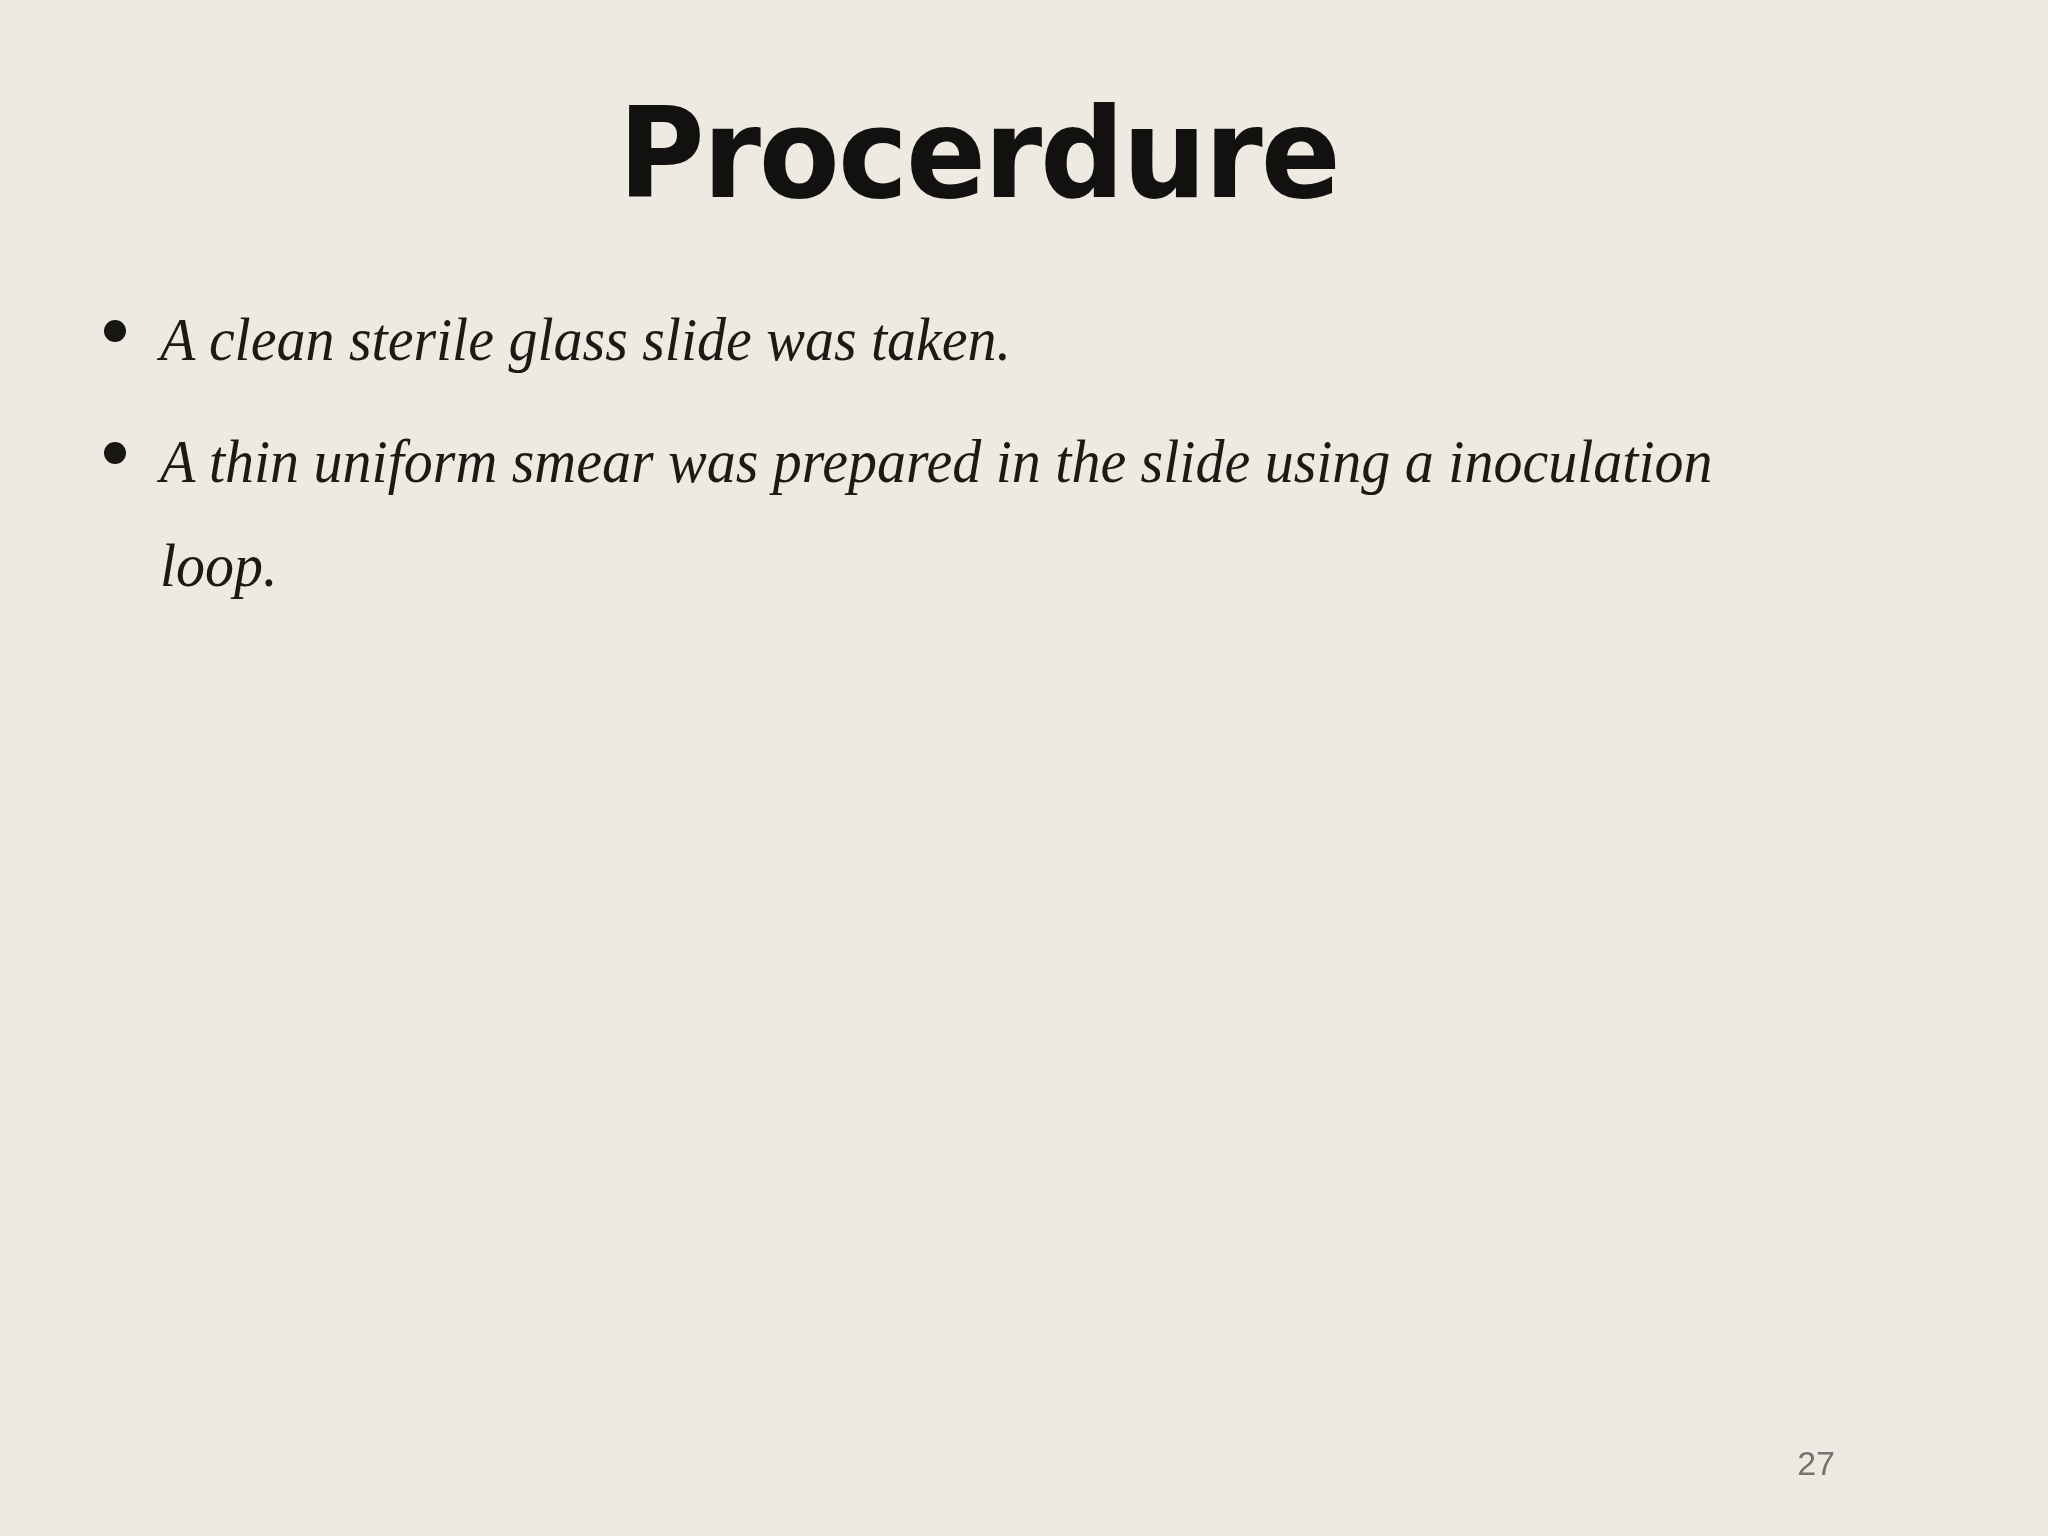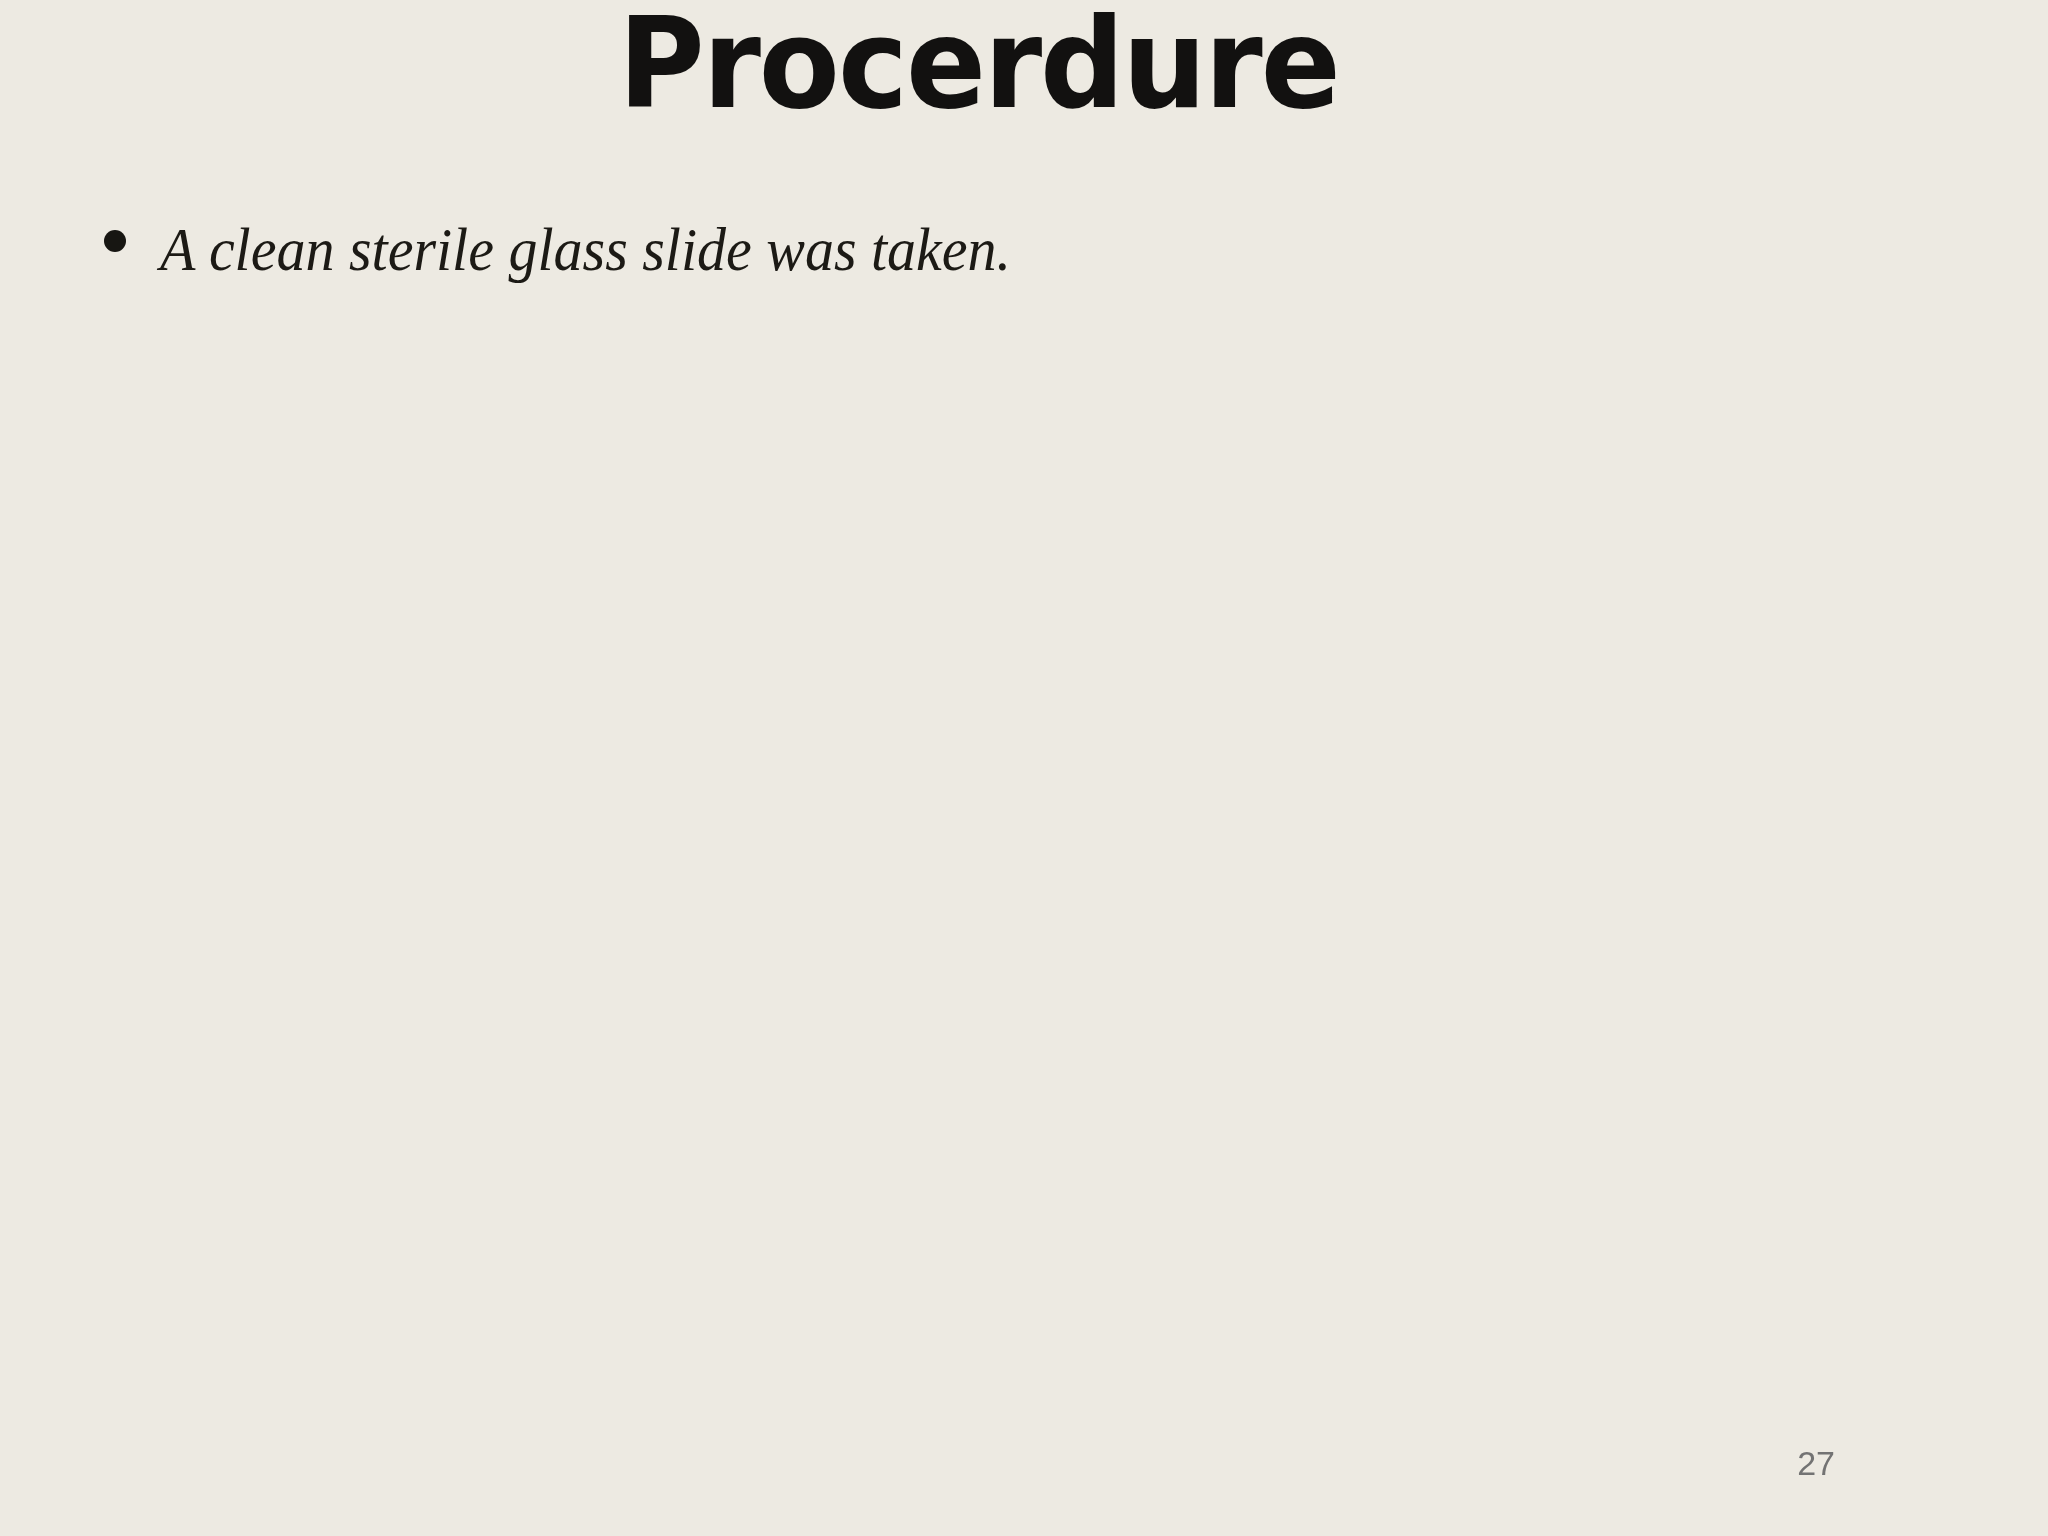--- a/index.html
+++ b/index.html
@@ -12,20 +12,21 @@
     background: #edeae2;
     font-family: "Liberation Serif", serif;
     overflow: hidden;
     position: relative;
   }
   .slide {
     width: 1957px;
     height: 1536px;
     position: relative;
     box-sizing: border-box;
+    padding-top: 90px;
   }
   .slide-title {
     margin: 0 auto;
     text-align: center;
     font-family: "DejaVu Sans", sans-serif;
     font-weight: 900;
     font-size: 118px;
     line-height: 1.1;
     color: #121110;
     letter-spacing: -2px;
@@ -76,17 +77,21 @@
 
 <div class="slide">
 
   <h1 class="slide-title">Procerdure</h1>
 
   <ul class="bullet-list">
     <li class="bullet-item">
       <span class="bullet-dot"></span>
       <span class="bullet-text">A clean sterile glass slide was taken.</span>
     </li>
+    <li class="bullet-item">
+      <span class="bullet-dot"></span>
+      <span class="bullet-text">A thin uniform smear was prepared in the slide using a inoculation loop.</span>
+    </li>
   </ul>
 
   <div class="page-number">27</div>
 
 </div>
 
 </body></html>

